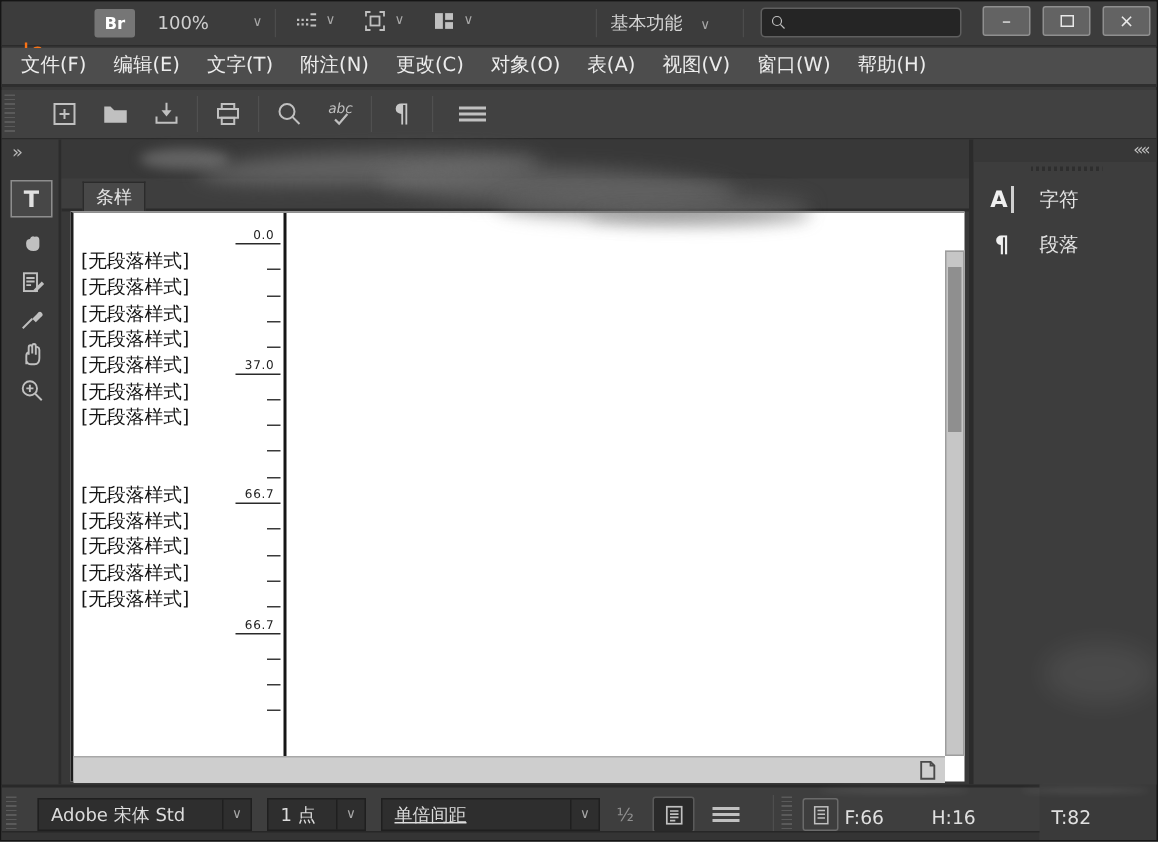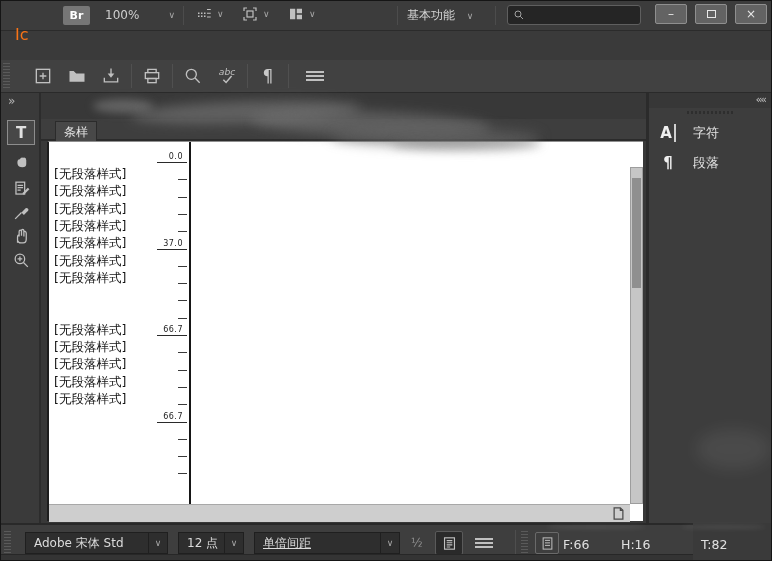--- a/index.html
+++ b/index.html
@@ -44,21 +44,21 @@
   .toolstrip { position:absolute; left:0; top:92px; width:40px; height:430px; background:#3a3a3a; border-right:2px solid #2c2c2c; }
   .strip-collapse { position:absolute; left:7px; top:1px; font-size:12px; color:#b5b5b5; }
   .tool-slot { position:absolute; left:6px; width:28px; height:25px; display:flex; align-items:center; justify-content:center; }
   .tool-slot.active { border:1px solid #8d8d8d; background:#474747; }
   .tool-T { font-size:15px; font-weight:bold; color:#e0e0e0; }
   
   .docpane { position:absolute; left:40px; top:92px; width:605px; height:430px; background:#383838; }
   .doc-tab-row { position:absolute; left:0; top:0; width:100%; height:26px; background:#333; }
   .doc-tab { position:absolute; left:10px; top:3px; height:23px; background:#454545; border:1px solid #2b2b2b; border-bottom:none; color:#e0e0e0; font-size:12px; line-height:22px; padding:0 14px; }
   .panel-tab-row { position:absolute; left:0; top:26px; width:100%; height:22px; background:#3e3e3e; border-bottom:2px solid #2b2b2b; }
-  .panel-tab { position:absolute; top:2px; height:20px; font-size:12px; color:#e4e4e4; line-height:20px; padding:0 8px; }
+  .panel-tab { position:absolute; top:2px; height:20px; font-size:12px; color:#e4e4e4; line-height:20px; padding:0 8px;font-family:Liberation Mono, monospace; }
   .panel-tab.first { left:14px; background:#484848; border:1px solid #2b2b2b; border-bottom:none; }
   .panel-tab.second { left:58px;margin-top:24px; }
   
   .galley { position:absolute; left:6px; top:48px; width:596px; height:380px; background:#ffffff; border-left:2px solid #1d1d1d; border-top:1px solid #8f8f8f; }
   .style-rows { position:absolute; left:0; top:0; width:100px; height:362px; }
   .style-row { position:absolute; left:5px; height:16px; font-size:12.5px; color:#141414; white-space:nowrap; }
   .ruler-col { position:absolute; left:100px; top:0; width:40px; height:362px; }
   .tick { position:absolute; right:2px; width:9px; height:0; border-top:1px solid #3a3a3a; }
   .tick.major { width:30px; border-top:1px solid #2a2a2a; }
   .tick-label { position:absolute; right:6px; font-size:8px; color:#222; letter-spacing:0.5px; }
@@ -155,20 +155,32 @@
 
     <div class="winbtns">
       <div class="winbtn">–</div>
       <div class="winbtn">
           <span class="maxglyph"></span>
         </div>
       <div class="winbtn">×</div>
     </div>
   </div>
 
+  <div class="menubar">
+      <span class="menu-item">文件(F)</span>
+      <span class="menu-item">编辑(E)</span>
+      <span class="menu-item">文字(T)</span>
+      <span class="menu-item">附注(N)</span>
+      <span class="menu-item">更改(C)</span>
+      <span class="menu-item">对象(O)</span>
+      <span class="menu-item">表(A)</span>
+      <span class="menu-item">视图(V)</span>
+      <span class="menu-item">窗口(W)</span>
+      <span class="menu-item">帮助(H)</span>
+    </div>
 
   <div class="toolbar">
     <div class="grip-v"></div>
     <div style="width:16px;"></div>
     <div class="tool-btn">
       <svg class="ic" width="20" height="20" viewBox="0 0 24 24">
         <rect x="4" y="4" width="16" height="16"></rect>
           <path d="M12 8 v8 M8 12 h8"></path>
       </svg>
     </div>
@@ -328,21 +340,21 @@
     </div>
   </div>
 
   <div class="statusbar">
     <div class="sb-grip"></div>
     <div class="sb-dd" style="left:24px; width:143px;">
       <span>Adobe 宋体 Std</span>
       <span class="dd-chev chev">∨</span>
     </div>
     <div class="sb-dd" style="left:177px; width:66px;">
-      <span>12 点</span>
+      <span>1 点</span>
       <span class="dd-chev chev">∨</span>
     </div>
     <div class="sb-dd" style="left:253px; width:146px;text-decoration:underline;">
       <span>单倍间距</span>
       <span class="dd-chev chev">∨</span>
     </div>
     <div class="sb-fraction">½</div>
     <div class="sb-pressed">
       <svg class="ic" width="17" height="17" viewBox="0 0 24 24">
         <rect x="5" y="4" width="14" height="16"></rect>

